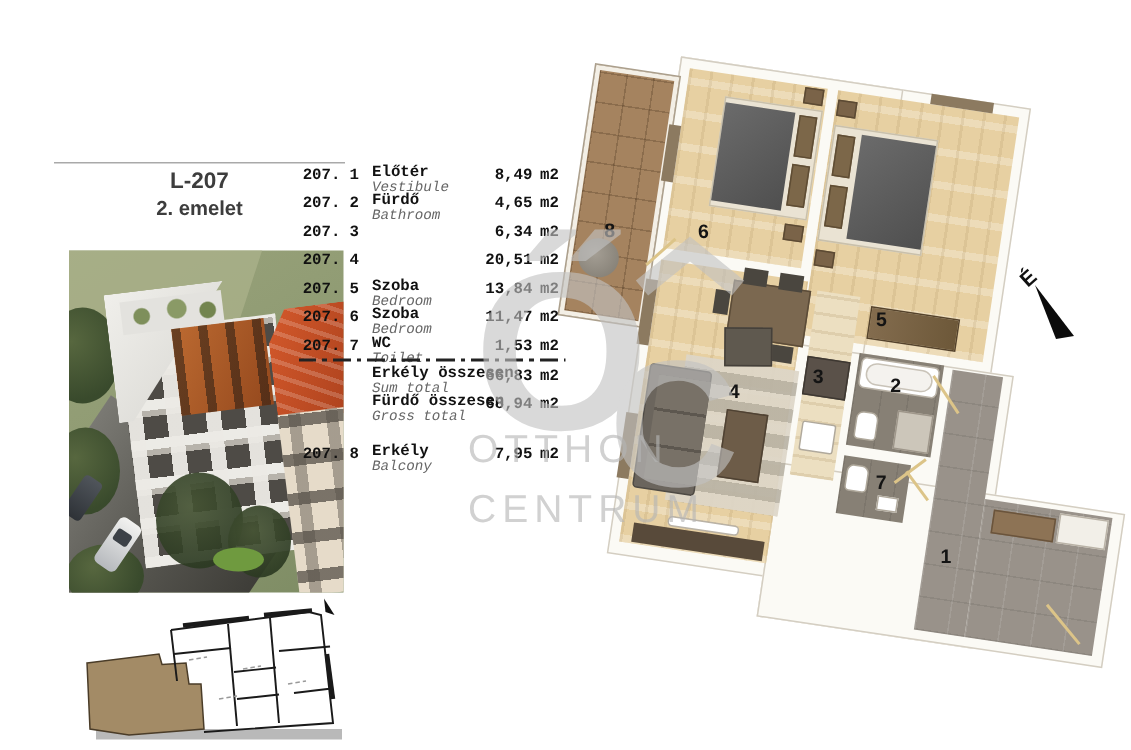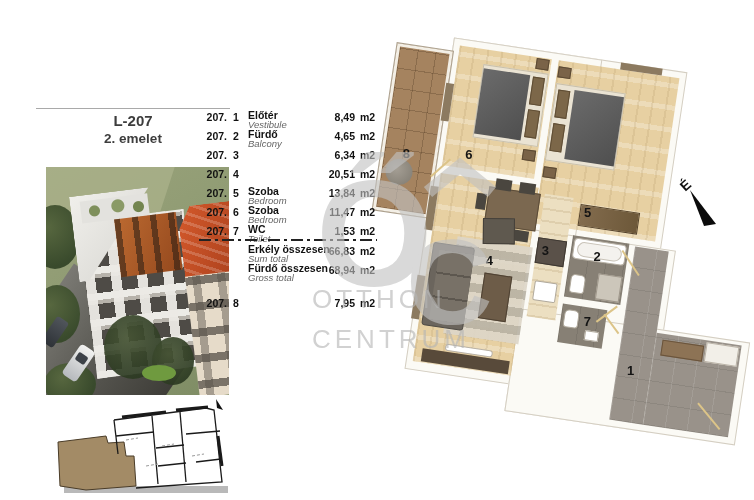--- a/index.html
+++ b/index.html
@@ -53,21 +53,21 @@
     clip-path:polygon(22% 0,100% 0,100% 100%,0 100%,0 30%);}
   .n-wall{left:0;top:70px;width:60px;height:122px;background:#e6dbc9;
     background-image:repeating-linear-gradient(0deg,rgba(0,0,0,0) 0 9px,rgba(86,80,72,.75) 9px 17px,rgba(0,0,0,0) 17px 26px),
       repeating-linear-gradient(90deg,rgba(0,0,0,0) 0 7px,rgba(86,80,72,.45) 7px 15px,rgba(0,0,0,0) 15px 25px);}
   .r-btree{border-radius:50%;background:radial-gradient(circle at 40% 35%,#465434,#2c3a22 75%);opacity:.92;}
   .bt1{left:58px;top:148px;width:58px;height:64px;}
   .bt2{left:106px;top:170px;width:42px;height:48px;}
   .r-bush{left:96px;top:198px;width:34px;height:16px;background:#6f9a3f;border-radius:50%;}
 
   
-  .trow{position:absolute;height:19px;width:180px;left:199px;z-index:2;}
+  .trow{position:absolute;height:19px;width:180px;left:199px;z-index:2;font-family:Liberation Mono, monospace;}
   .tnum{position:absolute;left:0;top:1px;width:28px;text-align:right;font-weight:bold;font-size:10.5px;color:#111;}
   .tidx{position:absolute;left:34px;top:1px;width:12px;font-weight:bold;font-size:10.5px;color:#111;}
   .tnames{position:absolute;left:49px;top:0;width:102px;}
   .tnames b{display:block;font-size:10.5px;line-height:10px;color:#111;}
   .tnames i{display:block;font-size:9.5px;line-height:9.5px;color:#666;font-weight:normal;}
   .tval{position:absolute;left:116px;top:1px;width:40px;text-align:right;font-weight:bold;font-size:10.5px;color:#111;}
   .tunit{position:absolute;left:161px;top:1px;font-weight:bold;font-size:10.5px;color:#111;}
   .tsep{position:absolute;left:199px;top:239px;width:178px;height:2px;z-index:2;
     background:repeating-linear-gradient(90deg,#222 0 12px,transparent 12px 16px,#222 16px 19px,transparent 19px 23px);}
 
@@ -173,21 +173,21 @@
         <i>Vestibule</i>
       </span>
     <span class="tval">8,49</span>
     <span class="tunit">m2</span>
   </div>
   <div class="trow" style="top:129px">
     <span class="tnum">207.</span>
     <span class="tidx">2</span>
     <span class="tnames">
         <b>Fürdő</b>
-        <i>Balcony</i>
+        <i>Bathroom</i>
       </span>
     <span class="tval">4,65</span>
     <span class="tunit">m2</span>
   </div>
   <div class="trow" style="top:148px">
     <span class="tnum">207.</span>
     <span class="tidx">3</span>
     <span class="tval">6,34</span>
     <span class="tunit">m2</span>
   </div>
@@ -243,20 +243,24 @@
         <b>Fürdő összesen</b>
         <i>Gross total</i>
       </span>
     <span class="tval">68,94</span>
     <span class="tunit">m2</span>
   </div>
 
   <div class="trow" style="top:296px">
     <span class="tnum">207.</span>
     <span class="tidx">8</span>
+    <span class="tnames">
+        <b>Erkély</b>
+        <i>Balcony</i>
+      </span>
     <span class="tval">7,95</span>
     <span class="tunit">m2</span>
   </div>
 </div>
 
 <svg class="wm" style="left:302px;top:134px;" width="210" height="210" viewBox="0 0 210 210">
   <text x="14" y="152" font-size="150" font-weight="bold" fill="#c2c2c2" font-family="Liberation Sans">Ő</text>
   <text x="104" y="190" font-size="120" font-weight="bold" fill="#c2c2c2" font-family="Liberation Sans">C</text>
   <polyline points="126,58 158,32 190,58" fill="none" stroke="#c2c2c2" stroke-width="13"></polyline>
 </svg>

